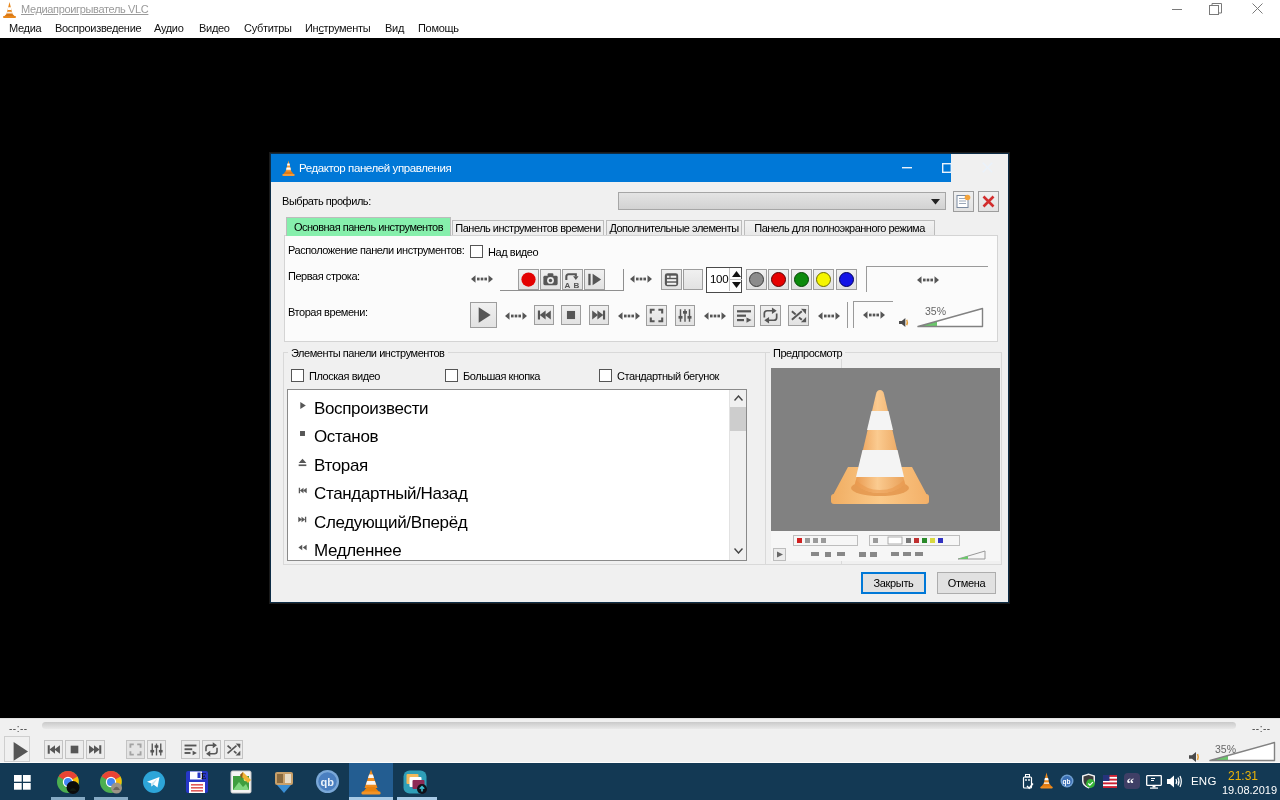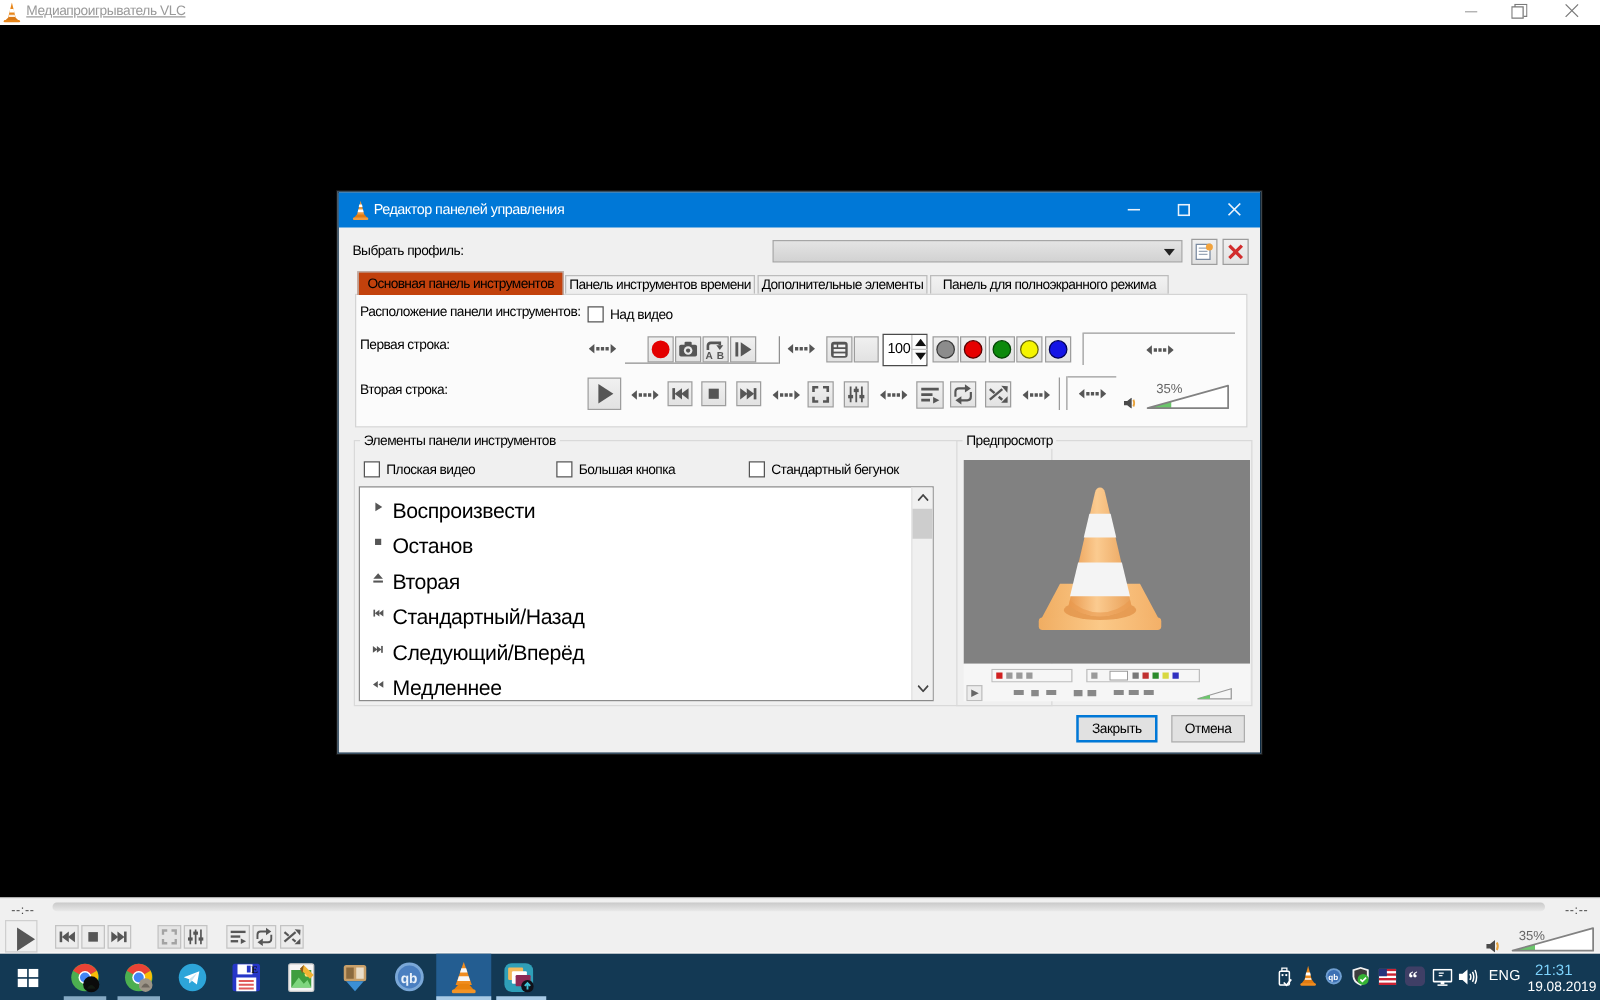--- a/index.html
+++ b/index.html
@@ -13,21 +13,21 @@
 
 #vlcbar{left:0;top:718px;width:1280px;height:45px;background:#f0f0f0;border-top:1px solid #e2e2e2;border-bottom:1px solid #fdfdfd;}
 #seekgroove{position:absolute;left:42px;top:3px;width:1194px;height:7px;border-radius:4px;background:linear-gradient(#c9c9c9,#e9e9e9);}
 .timelbl{position:absolute;top:4px;font-size:10px;color:#444;letter-spacing:0.5px;}
 .vbtn{position:absolute;background:#ececec;border:1px solid #c3c3c3;}
 
 #taskbar{left:0;top:763px;width:1280px;height:37px;background:#133954;}
 .tslot{position:absolute;top:0;width:44px;height:37px;}
 
 #dialog{left:270px;top:153px;width:739px;height:450px;background:#f0f0f0;border:1px solid #0e2d46;box-shadow:0 0 0 1px rgba(255,255,255,.1);}
-#dlgtitle{left:0;top:0;width:737px;height:28px;background:#0078d7;padding-left:25px;}
+#dlgtitle{left:0;top:0;width:680px;height:28px;background:#0078d7;padding-left:25px;}
 #dlgtitle .txt{position:absolute;left:28px;top:8px;font-size:11.5px;color:#fff;letter-spacing:-0.4px;}
 .dtext{position:absolute;font-size:11px;letter-spacing:-0.45px;color:#000;white-space:nowrap;}
 .cb{position:absolute;width:13px;height:13px;background:#fff;border:1px solid #555;}
 
 .tab{position:absolute;border:1px solid #bcbcbc;font-size:11px;letter-spacing:-0.5px;text-align:center;background:linear-gradient(#f2f2f2,#e8e8e8);white-space:nowrap;overflow:hidden;}
 #pane{left:13px;top:81px;width:714px;height:107px;background:#fbfbfb;border:1px solid #d4d4d4;}
 
 .ebtn{position:absolute;background:linear-gradient(#f0f0f0,#e2e2e2);border:1px solid #9d9d9d;}
 
 .grp{position:absolute;border:1px solid #d9d9d9;}
@@ -53,20 +53,30 @@
         <rect width="10" height="1" fill="#7a7a7a"></rect>
       </svg>
   <svg class="abs" style="left:1209px;top:3px" width="13" height="13" viewBox="0 0 13 13">
     <rect x="0.5" y="2.5" width="9" height="9" fill="#fff" stroke="#7a7a7a"></rect>
     <path d="M3 2.5 V0.5 H12.5 V10 H10" fill="none" stroke="#7a7a7a"></path>
   </svg>
   <svg class="abs" style="left:1252px;top:3px" width="11" height="11" viewBox="0 0 11 11">
     <path d="M0.5,0.5 L10.5,10.5 M10.5,0.5 L0.5,10.5" stroke="#7a7a7a" stroke-width="1"></path>
   </svg>
 </div>
+<div id="menubar" class="abs">
+  <span class="menuitem" style="left:9px">Медиа</span>
+  <span class="menuitem" style="left:55px">Воспроизведение</span>
+  <span class="menuitem" style="left:154px">Аудио</span>
+  <span class="menuitem" style="left:199px">Видео</span>
+  <span class="menuitem" style="left:244px">Субтитры</span>
+  <span class="menuitem" style="left:305px">Ин<u>с</u>трументы</span>
+  <span class="menuitem" style="left:385px">Вид</span>
+  <span class="menuitem" style="left:418px">Помощь</span>
+</div>
 <svg width="0" height="0" style="position:absolute">
       <defs>
 <symbol id="i-play" viewBox="0 0 20 20">
           <polygon points="6,3.5 16,10 6,16.5" fill="#565656"></polygon>
         </symbol>
 <symbol id="i-prev" viewBox="0 0 20 20">
           <rect x="3.2" y="5" width="2.4" height="10" fill="#565656"></rect>
           <polygon points="11.8,5 11.8,15 5.2,10" fill="#565656"></polygon>
           <polygon points="17.6,5 17.6,15 11,10" fill="#565656"></polygon>
         </symbol>
@@ -358,21 +368,21 @@
       </svg>
   <svg class="abs" style="left:1167px;top:11px;width:16px;height:15px" viewBox="0 0 16 15">
         <polygon points="0,5 3,5 7,1.5 7,13.5 3,10 0,10" fill="#fff"></polygon>
         <g fill="none" stroke="#fff" stroke-width="1.2">
           <path d="M9,5 Q10.4,7.5 9,10"></path>
           <path d="M11,3.5 Q13,7.5 11,11.5"></path>
           <path d="M13,2 Q15.6,7.5 13,13"></path>
         </g>
       </svg>
   <span class="abs" style="left:1191px;top:12px;font-size:11.5px;color:#fff;letter-spacing:0.2px;">ENG</span>
-  <span class="abs" style="left:1228px;top:6px;font-size:12px;color:#7dd3fc;">21:31</span>
+  <span class="abs" style="left:1228px;top:6px;font-size:12px;color:#eab308;">21:31</span>
   <span class="abs" style="left:1222px;top:21px;font-size:11px;color:#fff;">19.08.2019</span>
 </div>
 <div id="dialog" class="abs">
  <div id="dlgtitle" class="abs">
   <svg class="abs" style="left:11px;top:6px" width="13" height="16" viewBox="0 0 13 16">
     <polygon points="6.5,0.5 9.6,12.5 3.4,12.5" fill="#f29b3c"></polygon>
     <polygon points="5.4,3.5 7.6,3.5 8,5.5 5,5.5" fill="#fff"></polygon>
     <polygon points="4.6,7.5 8.4,7.5 8.9,9.8 4.1,9.8" fill="#fff"></polygon>
     <polygon points="0.5,15 3.5,11.5 9.5,11.5 12.5,15" fill="#e07b12"></polygon>
     <rect x="0.3" y="14" width="12.4" height="2" rx="1" fill="#f29b3c"></rect>
@@ -404,21 +414,21 @@
           </g>
           <circle cx="11.5" cy="3.5" r="2.8" fill="#f2a33c"></circle>
         </svg>
  </div>
  <div class="ebtn" style="left:707px;top:37px;width:21px;height:21px">
    <svg class="abs" style="left:3px;top:3px" width="13" height="13">
           <path d="M1.5,1.5 L11.5,11.5 M11.5,1.5 L1.5,11.5" stroke="#d22d2d" stroke-width="2.6"></path>
         </svg>
  </div>
 
- <div class="tab" style="left:15px;top:63px;width:165px;height:19px;background:#c2410c;border-bottom:none;line-height:19px;z-index:2">Основная панель инструментов</div>
+ <div class="tab" style="left:15px;top:63px;width:165px;height:19px;background:#86efac;border-bottom:none;line-height:19px;z-index:2">Основная панель инструментов</div>
  <div class="tab" style="left:181px;top:66px;width:152px;height:32px;line-height:15px">Панель инструментов времени</div>
  <div class="tab" style="left:335px;top:66px;width:136px;height:16px;line-height:15px">Дополнительные элементы</div>
  <div class="tab" style="left:473px;top:66px;width:191px;height:16px;line-height:15px">Панель для полноэкранного режима</div>
  <div id="pane" class="abs">
    <span class="dtext" style="left:3px;top:8px">Расположение панели инструментов:</span>
    <div class="cb" style="left:185px;top:9px"></div>
    <span class="dtext" style="left:203px;top:10px">Над видео</span>
 
    <span class="dtext" style="left:3px;top:34px">Первая строка:</span>
    <svg class="abs" style="left:186px;top:39px" width="22" height="8">
@@ -472,21 +482,21 @@
    <div class="ebtn" style="left:551px;top:33px;width:21px;height:21px"><svg width="19" height="19">
             <circle cx="9.5" cy="9.5" r="7" fill="#1414e6" stroke="#00005a"></circle>
           </svg></div>
    <div class="abs" style="left:581px;top:30px;width:132px;height:26px;border-left:1px solid #9a9a9a;">
           <div class="abs" style="left:0;top:0;width:121px;height:1px;background:#9a9a9a"></div>
      <svg class="abs" style="left:50px;top:10px" width="22" height="8">
             <use href="#i-sp"></use>
           </svg>
    </div>
 
-   <span class="dtext" style="left:3px;top:70px">Вторая строка:</span>
+   <span class="dtext" style="left:3px;top:70px">Вторая времени:</span>
    <div class="ebtn" style="left:185px;top:66px;width:27px;height:26px"><svg width="25" height="24" viewBox="0 0 20 20">
             <use href="#i-play"></use>
           </svg></div>
    <svg class="abs" style="left:220px;top:76px" width="22" height="8">
           <use href="#i-sp"></use>
         </svg>
    <div class="ebtn" style="left:249px;top:69px;width:20px;height:20px"><svg width="18" height="18" viewBox="0 0 20 20">
             <use href="#i-prev"></use>
           </svg></div>
    <div class="ebtn" style="left:276px;top:69px;width:20px;height:20px"><svg width="18" height="18" viewBox="0 0 20 20">

